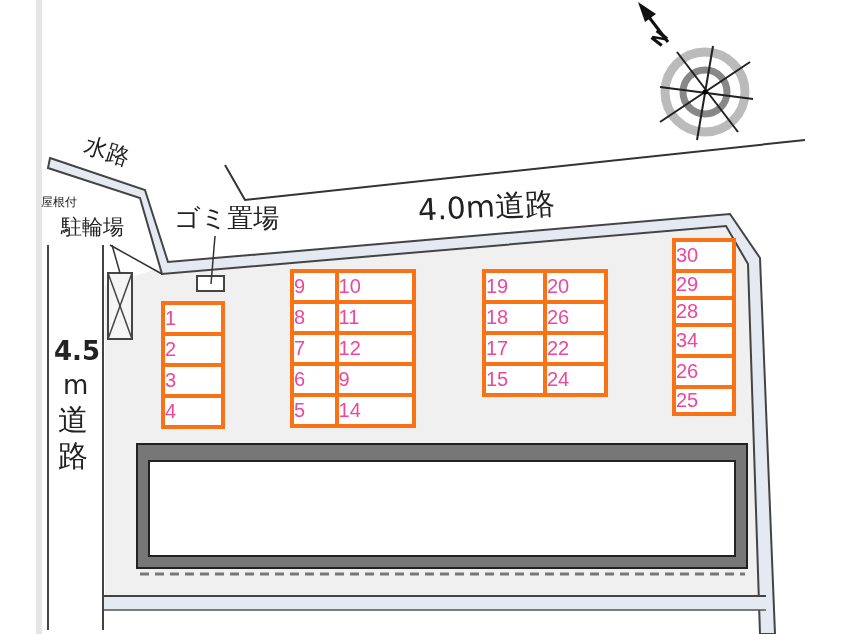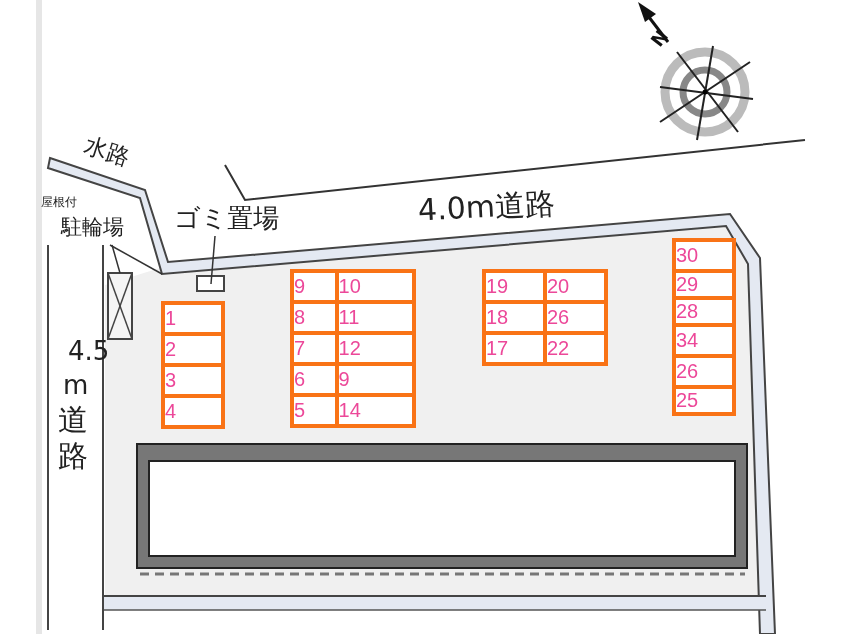--- a/index.html
+++ b/index.html
@@ -64,21 +64,21 @@
     <polygon points="638,2 656,14 645,22" fill="#111"></polygon>
   </g>
   <text x="652" y="44" font-size="18" font-weight="bold" fill="#111" transform="rotate(-52 660 38)" font-family="DejaVu Sans, sans-serif">N</text>
 </svg>
 
 <div class="lbl" style="left:84px;top:140px;font-size:23px;transform:rotate(18deg);">水路</div>
 <div class="lbl" style="left:41px;top:196px;font-size:12px;">屋根付</div>
 <div class="lbl" style="left:41px;top:217px;font-size:21px;margin-left:20px;">駐輪場</div>
 <div class="lbl" style="left:174px;top:205px;font-size:26px;">ゴミ置場</div>
 <div class="lbl" style="left:418px;top:192px;font-size:30px;transform:rotate(-3deg);">4.0m道路</div>
-<div class="lbl" style="left:68px;top:338px;font-size:26px;">4.5</div>
+<div class="lbl" style="left:54px;top:338px;font-size:26px;font-weight:bold;">4.5</div>
 <div class="lbl" style="left:63px;top:372px;font-size:26px;">m</div>
 <div class="lbl" style="left:58px;top:405px;font-size:30px;">道</div>
 <div class="lbl" style="left:58px;top:441px;font-size:30px;">路</div>
 
 <table class="grid" style="left:161px;top:301px;width:64px;">
   <tbody>
       <tr style="height:31px">
         <td>1</td>
       </tr>
   <tr style="height:31px">
@@ -125,20 +125,24 @@
         <td>20</td>
       </tr>
   <tr style="height:31px">
         <td>18</td>
         <td>26</td>
       </tr>
   <tr style="height:31px">
         <td>17</td>
         <td>22</td>
       </tr>
+  <tr style="height:31px">
+        <td>15</td>
+        <td>24</td>
+      </tr>
 </tbody>
   </table>
 
 <table class="grid" style="left:672px;top:238px;width:64px;">
   <tbody>
       <tr style="height:31px">
         <td>30</td>
       </tr>
   <tr style="height:24px">
         <td>29</td>

